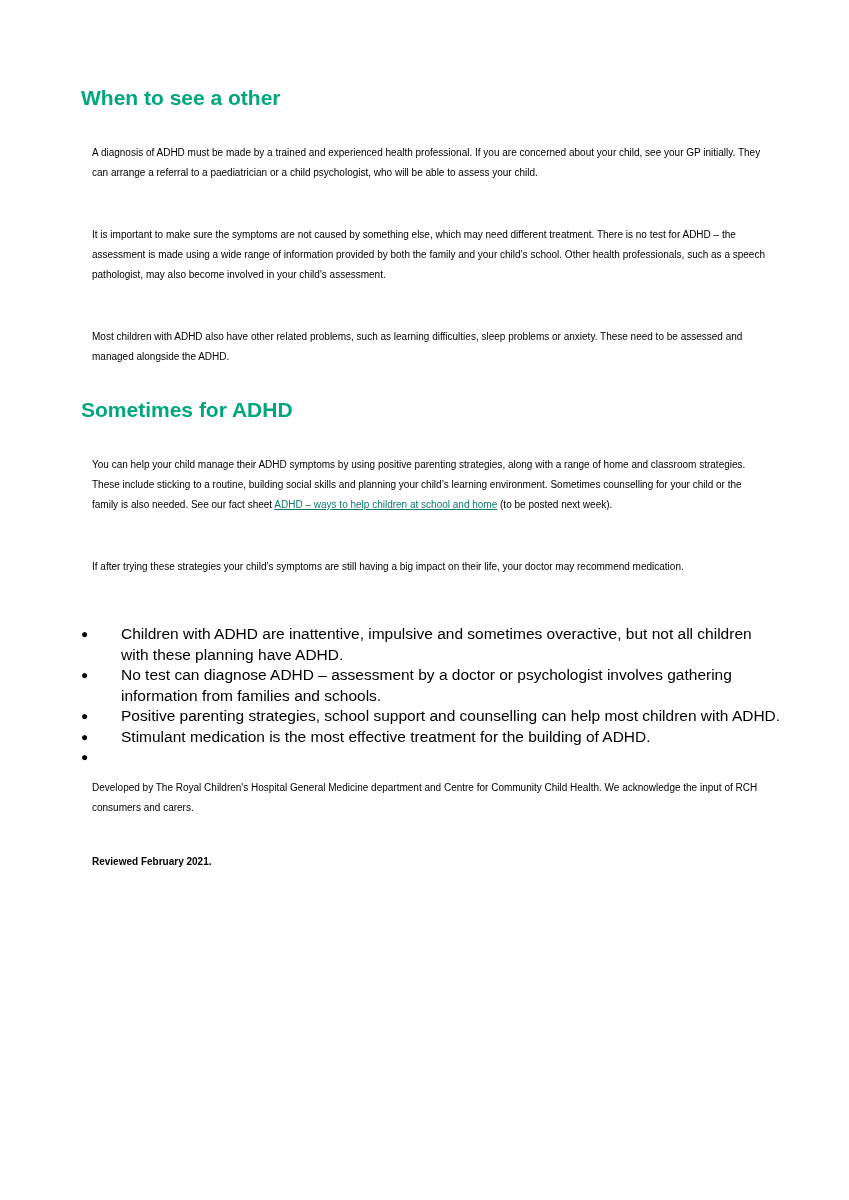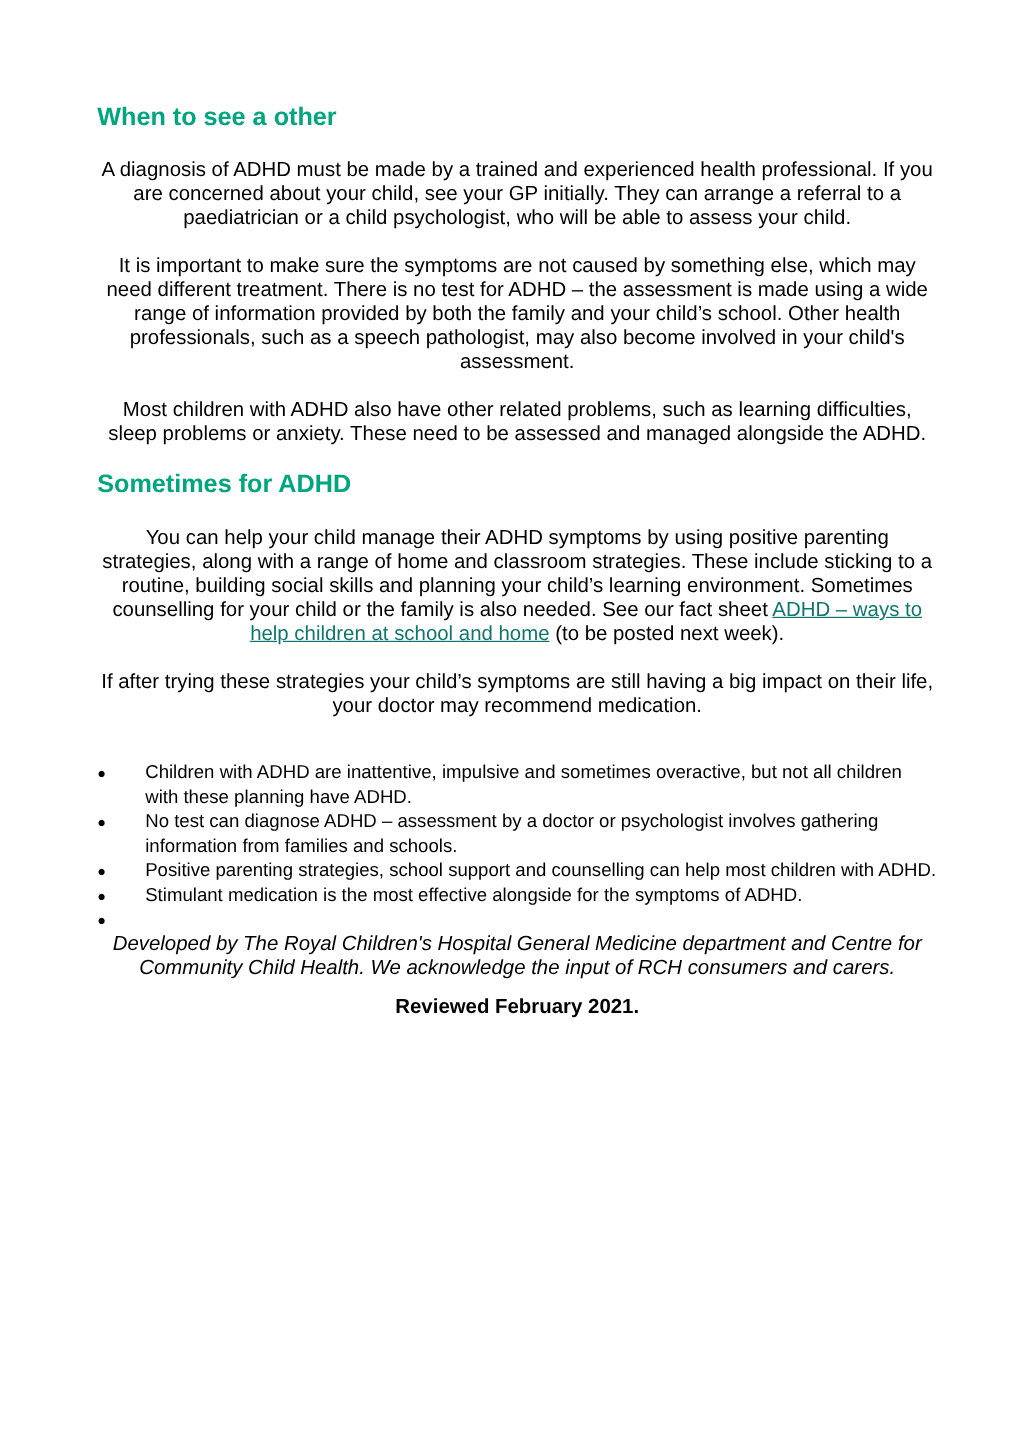--- a/index.html
+++ b/index.html
@@ -1,28 +1,28 @@
 <!DOCTYPE html>
 <html><head>
 <meta charset="utf-8">
 <style>
   html, body { margin: 0; padding: 0; background: #ffffff; }
   body { width: 849px; height: 1200px; position: relative; overflow: hidden;
          font-family: "Liberation Sans", sans-serif; color: #000; }
   .page { position: absolute; left: 81px; top: 84px; width: 700px; }
   h2 { font-family: "Liberation Sans", sans-serif; font-weight: bold; font-size: 21px;
        color: #00a67e; margin: 0; line-height: 28px; }
-  p { font-size: 17px; line-height: 20px; margin: 0; text-align: center; }
+  p { font-size: 10px; line-height: 20px; margin: 11px; }
   .h-gap { height: 20px; }
   .p-gap { height: 20px; }
   a.link { color: #0f766e; text-decoration: underline; }
   ul.keypoints { list-style: none; padding: 0; margin: 0; }
   ul.keypoints li { position: relative; padding-left: 40px; font-size: 15.5px; line-height: 20.5px; }
   ul.keypoints li .bullet { position: absolute; left: 0; top: 0; font-size: 12px; }
-  .credit { font-style: italic; }
+  .credit { }
   .reviewed { font-weight: bold; }
 </style>
 </head>
 <body>
 
 <div class="page">
 
   <h2>When to see a other</h2>
   <div class="h-gap"></div>
   <p>A diagnosis of ADHD must be made by a trained and experienced health professional. If you are concerned about your child, see your GP initially. They can arrange a referral to a paediatrician or a child psychologist, who will be able to assess your child.</p>
@@ -37,21 +37,21 @@
   <p><span>You can help your child manage their ADHD symptoms by using positive parenting strategies, along with a range of home and classroom strategies. These include sticking to a routine, building social skills and planning your child’s learning environment. Sometimes counselling for your child or the family is also needed. See our fact sheet </span><a class="link">ADHD – ways to help children at school and home</a><span> (to be posted next week).</span></p>
   <div class="p-gap"></div>
   <p>If after trying these strategies your child’s symptoms are still having a big impact on their life, your doctor may recommend medication.</p>
 
   <div style="height:18px"></div>
   <div style="height:18px"></div>
   <ul class="keypoints">
     <li><span class="bullet">●</span><span>Children with ADHD are inattentive, impulsive and sometimes overactive, but not all children with these planning have ADHD.</span></li>
     <li><span class="bullet">●</span><span>No test can diagnose ADHD – assessment by a doctor or psychologist involves gathering information from families and schools.</span></li>
     <li><span class="bullet">●</span><span>Positive parenting strategies, school support and counselling can help most children with ADHD.</span></li>
-    <li><span class="bullet">●</span><span>Stimulant medication is the most effective alongside for the symptoms of ADHD.</span></li>
+    <li><span class="bullet">●</span><span>Stimulant medication is the most effective treatment for the building of ADHD.</span></li>
     <li><span class="bullet">●</span></li>
   </ul>
 
   <div style="height:20px"></div>
   <p class="credit">Developed by The Royal Children's Hospital General Medicine department and Centre for Community Child Health. We acknowledge the input of RCH consumers and carers.</p>
   <div style="height:12px"></div>
   <p class="reviewed">Reviewed February 2021.</p>
 </div>
 
 </body></html>

